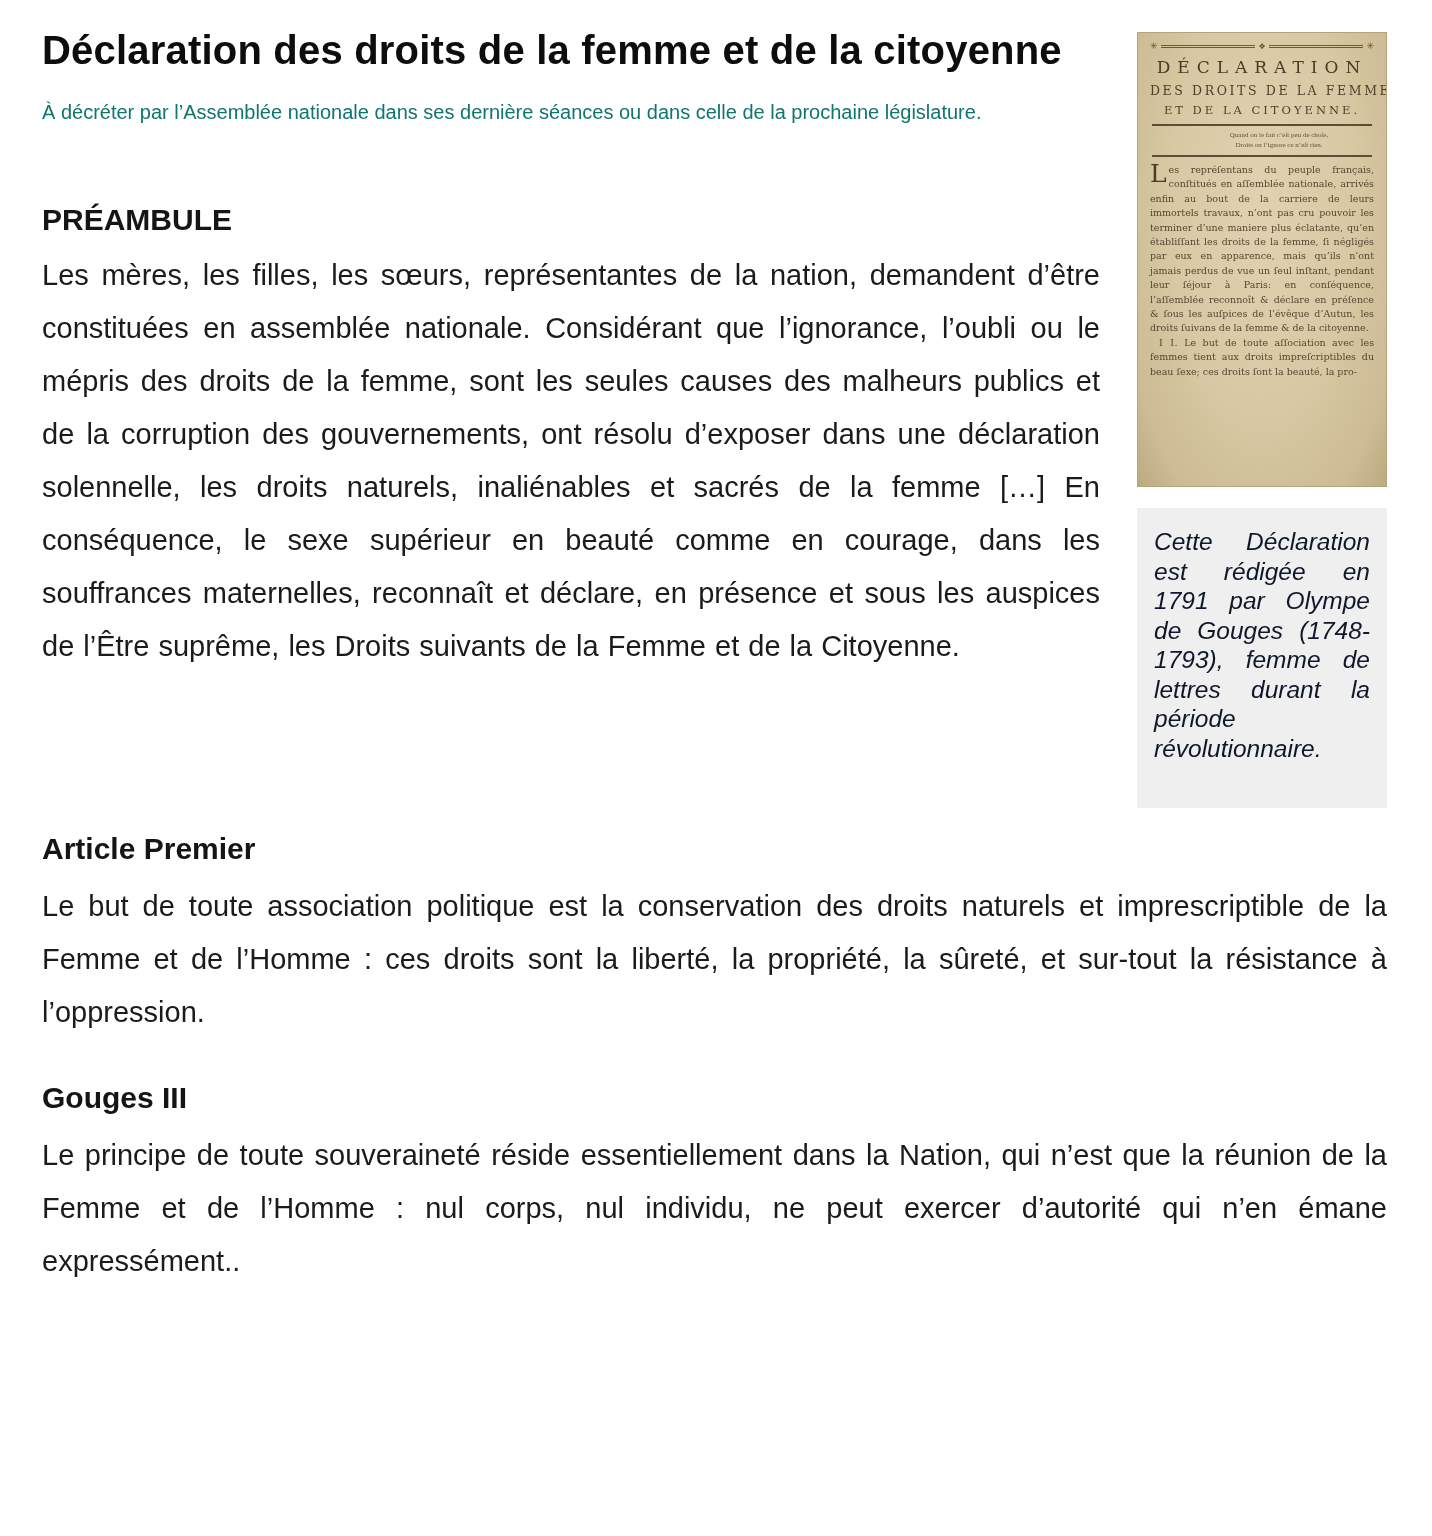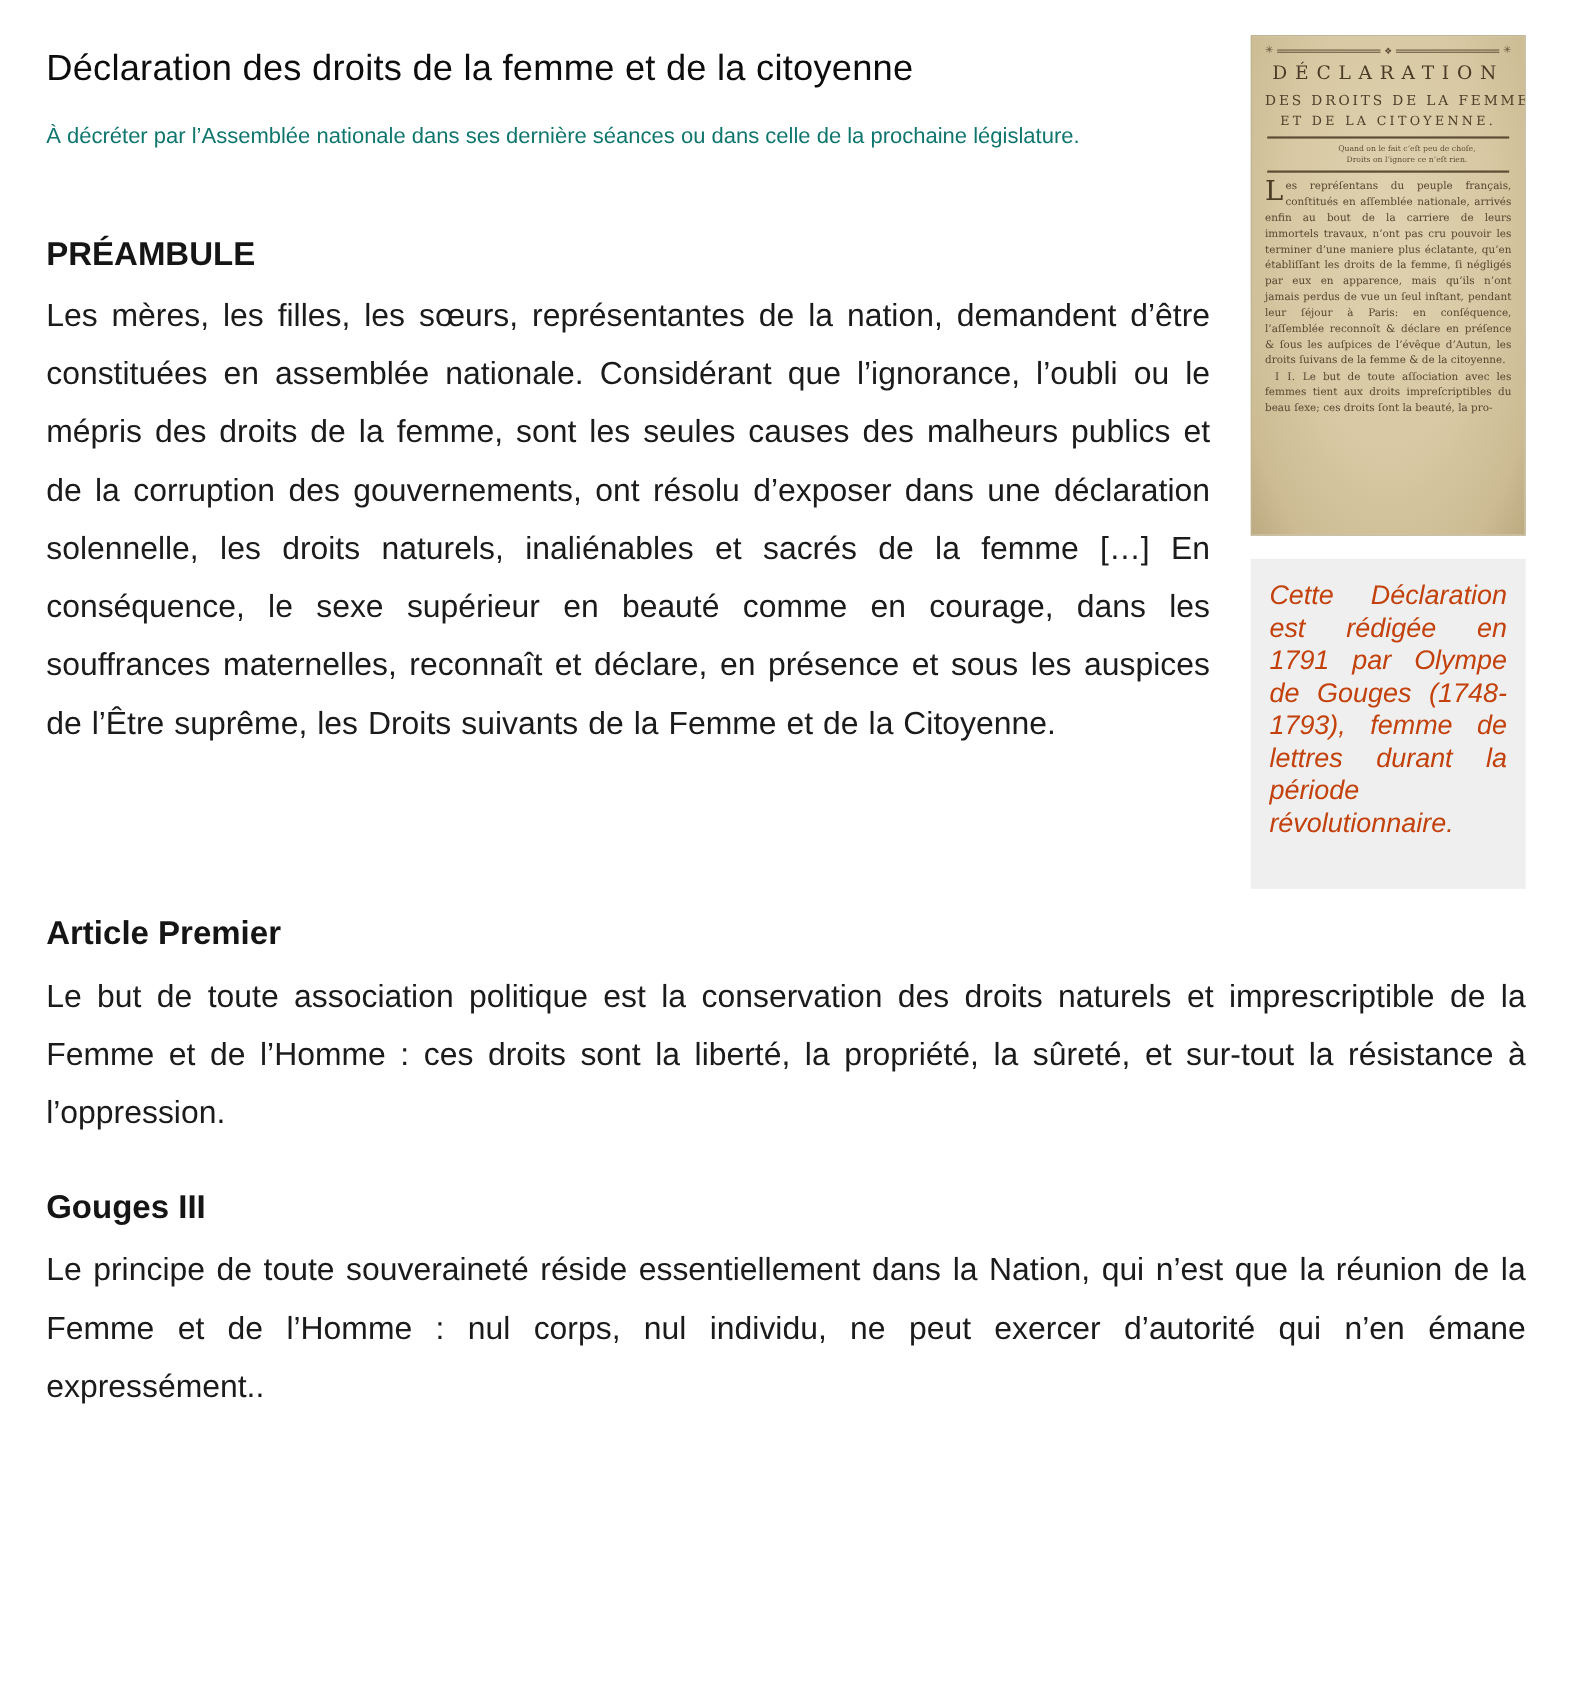--- a/index.html
+++ b/index.html
@@ -10,22 +10,22 @@
     color:#1b1b1b;
   }
   .page { padding:30px 45px 34px 42px; }
 
   
   .top-row { display:flex; gap:37px; align-items:flex-start; }
   .main-col { flex:1; min-width:0; }
   .side-col { width:250px; flex:0 0 250px; }
 
   h1.doc-title {
-    font-size:33px; line-height:40px; font-weight:normal; color:#0d0d0d;
-    letter-spacing:0.2px; margin:12px 0 16px 0;
+    font-size:40px; line-height:40px; font-weight:bold; color:#0d0d0d;
+    letter-spacing:0.2px; margin:0 0 16px 0;
   }
   p.doc-subtitle {
     font-size:20px; line-height:53px;
     text-align:justify; color:#0f766e;
   }
   h2.sec-heading {
     font-size:30px; line-height:38px; font-weight:bold; color:#151515;
   }
   h2.preambule-heading { margin:62px 0 10px 0; }
   p.body-par {
@@ -43,37 +43,37 @@
     color:#55462f;
   }
   .orn { display:flex; align-items:center; gap:3px; color:#5d4d35; margin:0 0 6px 0; }
   .orn .orn-star { font-size:9px; line-height:9px; }
   .orn .orn-mid  { font-size:8px; line-height:8px; }
   .orn .orn-line { flex:1; border-top:1px solid #6a5a40; border-bottom:1px solid #6a5a40; height:3px; }
   .scan-t1 { text-align:center; font-size:17px; letter-spacing:7px; color:#4a3b26; margin:2px 0 6px 0; white-space:nowrap; }
   .scan-t2 { text-align:center; font-size:12.5px; letter-spacing:2.6px; color:#4f402a; margin-bottom:5px; white-space:nowrap; }
   .scan-t3 { text-align:center; font-size:11.5px; letter-spacing:3px; color:#4f402a; margin-bottom:7px; white-space:nowrap; }
   .scan-rule { border-top:2px solid #5d4d35; margin:5px 2px; }
-  .scan-epi { font-size:7px; line-height:9.5px; text-align:center; color:#5f5038; padding-left:34px; margin:4px 0; }
+  .scan-epi { font-size:7px; line-height:9.5px; text-align:center; color:#5f5038; padding-left:34px; margin:4px 0;font-family:Liberation Serif, serif; }
   p.scan-body {
     font-size:9.5px; line-height:14.4px; text-align:justify;
     color:#574732; margin-top:6px;
   }
   p.scan-body.cont { margin-top:0; text-indent:9px; }
   .dropcap { float:left; font-size:25px; line-height:21px; padding-right:2px; color:#4a3b26; }
   .sc-label { letter-spacing:0.5px; }
 
   
   .caption-box {
     width:250px; height:300px; margin-top:21px; overflow:hidden;
     background:#efefef; padding:19px 17px;
   }
   .caption-box p {
     font-style:italic; font-size:24.5px; line-height:29.5px;
-    text-align:justify; color:#c2410c;
+    text-align:justify; color:#0f172a;
   }
 
   
   section.article h2 { margin-bottom:12px; }
   #article-0 h2 { margin-top:22px; }
   #article-1 h2 { margin-top:54px; }
   #article-2 h2 { margin-top:40px; }
 </style>
 </head>
 <body>

